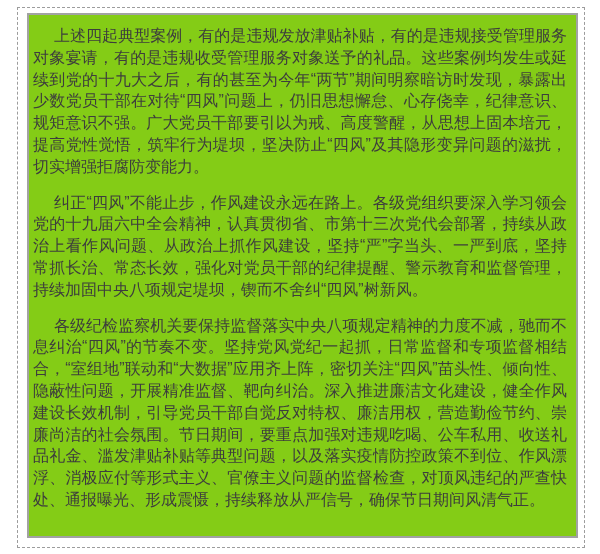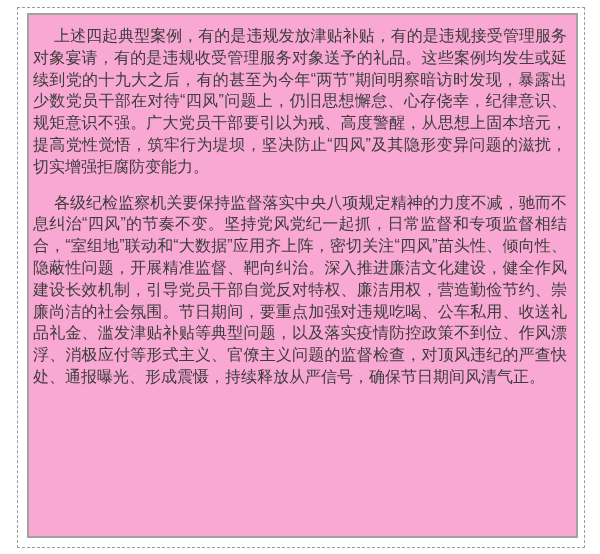--- a/index.html
+++ b/index.html
@@ -19,21 +19,21 @@
     border: 1px dashed #9c9c9c;
     background: #ffffff;
   }
   .inner-frame {
     position: absolute;
     left: 9px;
     top: 5px;
     right: 6px;
     bottom: 9px;
     border: 2px solid #a2a2a2;
-    background: #f9a8d4;
+    background: #84cc16;
     padding: 10px 9px 0 4px;
     overflow: hidden;
   }
   .doc-paragraph {
     font-size: 16px;
     line-height: 21.8px;
     color: #3d3d3d;
     text-align: justify;
     text-justify: inter-ideograph;
     text-indent: 21px;
@@ -41,15 +41,16 @@
     word-break: break-all;
     letter-spacing: 0;
   }
 </style>
 </head>
 <body>
 
 <div class="outer-frame">
   <div class="inner-frame">
     <p class="doc-paragraph">上述四起典型案例，有的是违规发放津贴补贴，有的是违规接受管理服务对象宴请，有的是违规收受管理服务对象送予的礼品。这些案例均发生或延续到党的十九大之后，有的甚至为今年“两节”期间明察暗访时发现，暴露出少数党员干部在对待“四风”问题上，仍旧思想懈怠、心存侥幸，纪律意识、规矩意识不强。广大党员干部要引以为戒、高度警醒，从思想上固本培元，提高党性觉悟，筑牢行为堤坝，坚决防止“四风”及其隐形变异问题的滋扰，切实增强拒腐防变能力。</p>
+    <p class="doc-paragraph">纠正“四风”不能止步，作风建设永远在路上。各级党组织要深入学习领会党的十九届六中全会精神，认真贯彻省、市第十三次党代会部署，持续从政治上看作风问题、从政治上抓作风建设，坚持“严”字当头、一严到底，坚持常抓长治、常态长效，强化对党员干部的纪律提醒、警示教育和监督管理，持续加固中央八项规定堤坝，锲而不舍纠“四风”树新风。</p>
     <p class="doc-paragraph">各级纪检监察机关要保持监督落实中央八项规定精神的力度不减，驰而不息纠治“四风”的节奏不变。坚持党风党纪一起抓，日常监督和专项监督相结合，“室组地”联动和“大数据”应用齐上阵，密切关注“四风”苗头性、倾向性、隐蔽性问题，开展精准监督、靶向纠治。深入推进廉洁文化建设，健全作风建设长效机制，引导党员干部自觉反对特权、廉洁用权，营造勤俭节约、崇廉尚洁的社会氛围。节日期间，要重点加强对违规吃喝、公车私用、收送礼品礼金、滥发津贴补贴等典型问题，以及落实疫情防控政策不到位、作风漂浮、消极应付等形式主义、官僚主义问题的监督检查，对顶风违纪的严查快处、通报曝光、形成震慑，持续释放从严信号，确保节日期间风清气正。</p>
   </div>
 </div>
 
 </body></html>

